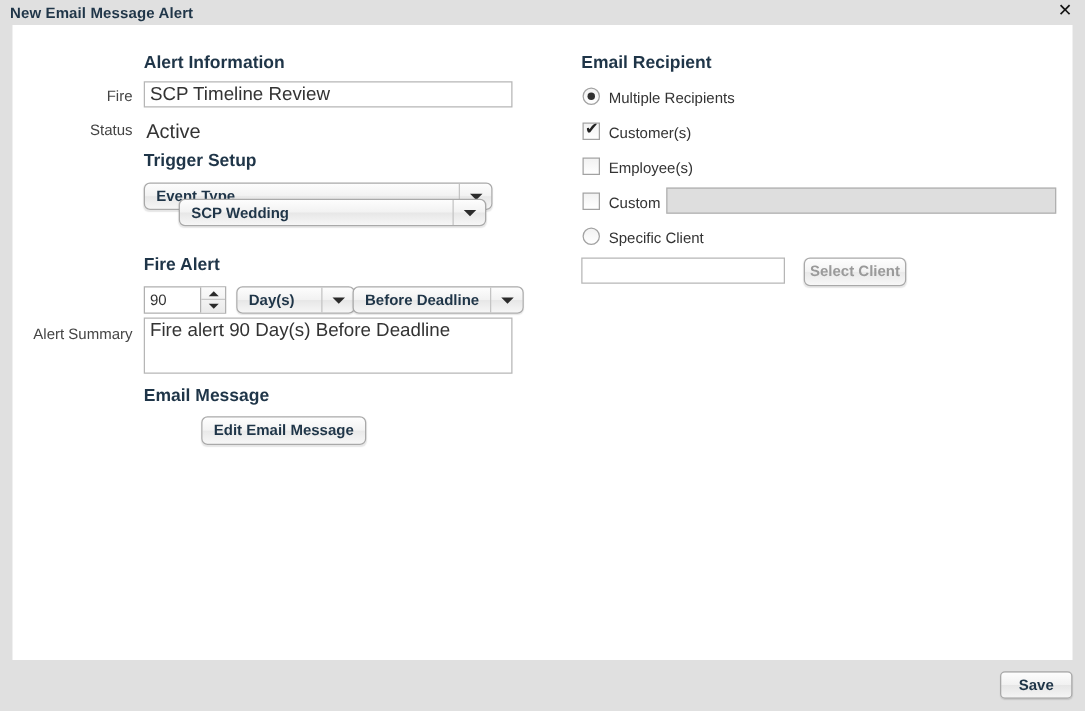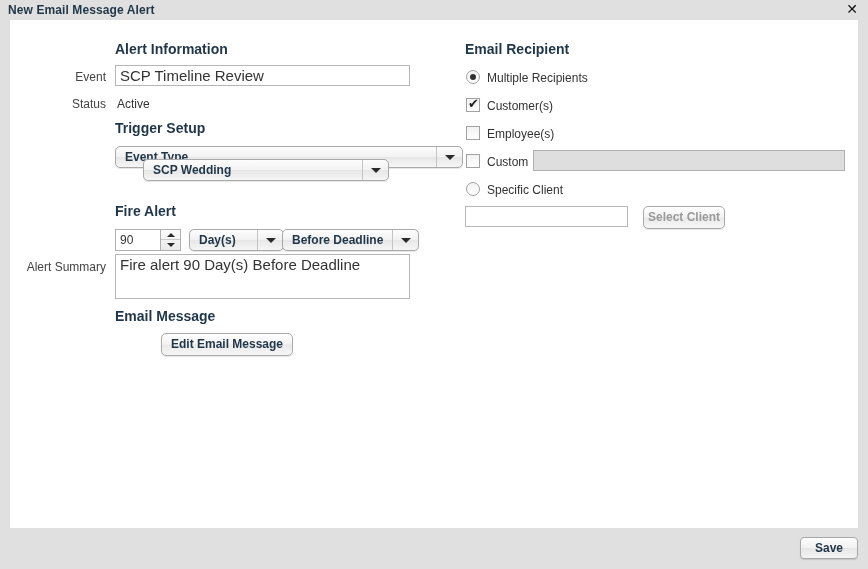--- a/index.html
+++ b/index.html
@@ -89,21 +89,21 @@
   .field-label {
     position: absolute;
     width: 86px;
     text-align: right;
     font-size: 12px;
     color: #444444;
     white-space: nowrap;
   }
   .static-value {
     position: absolute;
-    font-size: 12px;
+    font-size: 16px;
     color: #333333;
     white-space: nowrap;
   }
 
   
   .text-input {
     position: absolute;
     box-sizing: border-box;
     border: 1px solid #b6b6b6;
     background: #ffffff;
@@ -285,29 +285,29 @@
 
 <div class="titlebar">
   <div class="titlebar-text">New Email Message Alert</div>
   <div class="close-btn">✕</div>
 </div>
 
 <div class="panel">
 
   <div class="section-title" style="left:105px; top:21px;">Alert Information</div>
 
-  <div class="field-label" style="left:10px; top:50px;">Event</div>
+  <div class="field-label" style="left:10px; top:50px;">Fire</div>
   <input class="text-input" style="left: 105px; top: 45px; width: 295px; height: 21px;" value="SCP Timeline Review">
 
   <div class="field-label" style="left:10px; top:77px;">Status</div>
   <div class="static-value" style="left:107px; top:77px;">Active</div>
 
   <div class="section-title" style="left:105px; top:100px;">Trigger Setup</div>
 
-  <div class="dropdown" style="left:105px; top:126px; width:348px;">
+  <div class="dropdown" style="left:105px; top:126px; width:279px;">
     <div class="dropdown-label">Event Type</div>
     <div class="dropdown-arrowbox"></div>
   </div>
 
   <div class="dropdown" style="left:105px; top:139px; width:246px;margin-left:28px;">
     <div class="dropdown-label">SCP Wedding</div>
     <div class="dropdown-arrowbox"></div>
   </div>
 
   <div class="section-title" style="left:105px; top:183px;">Fire Alert</div>

